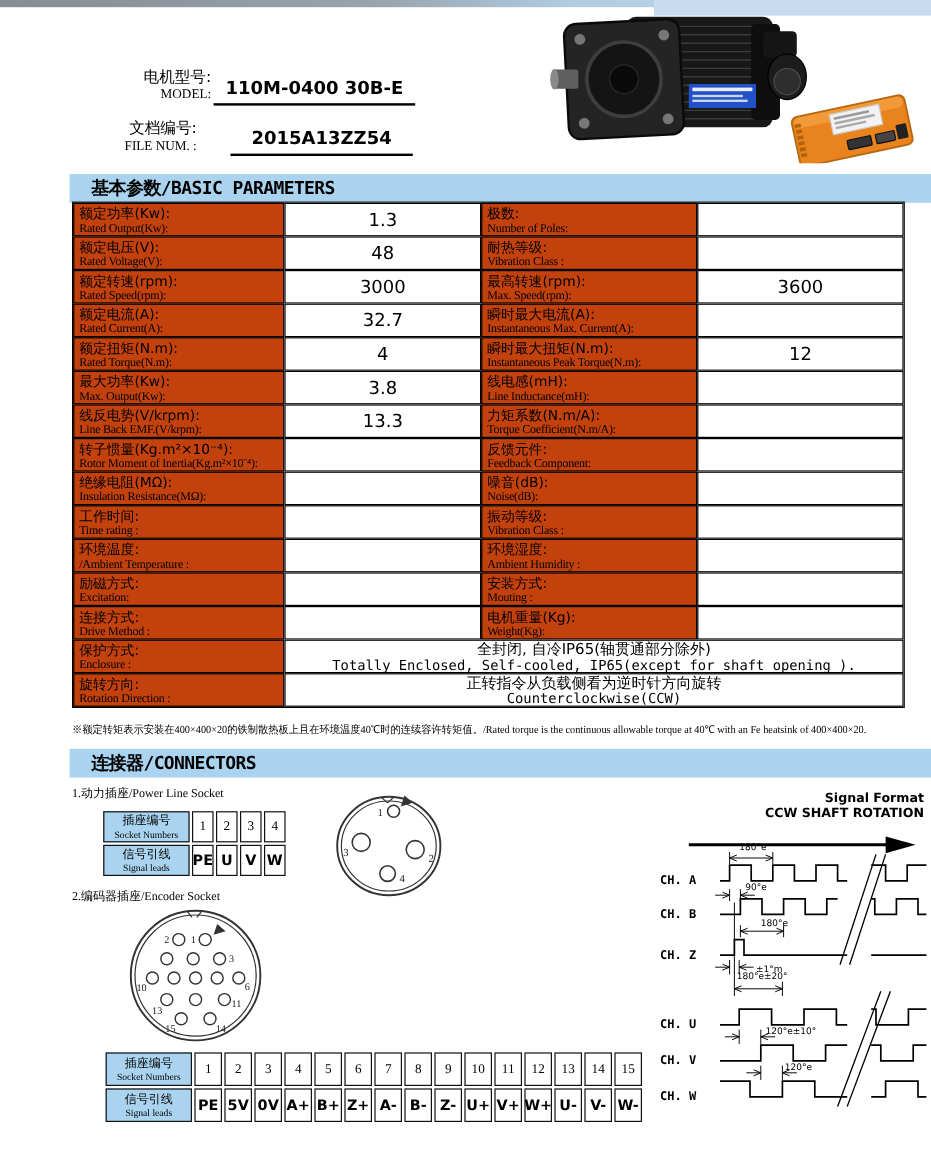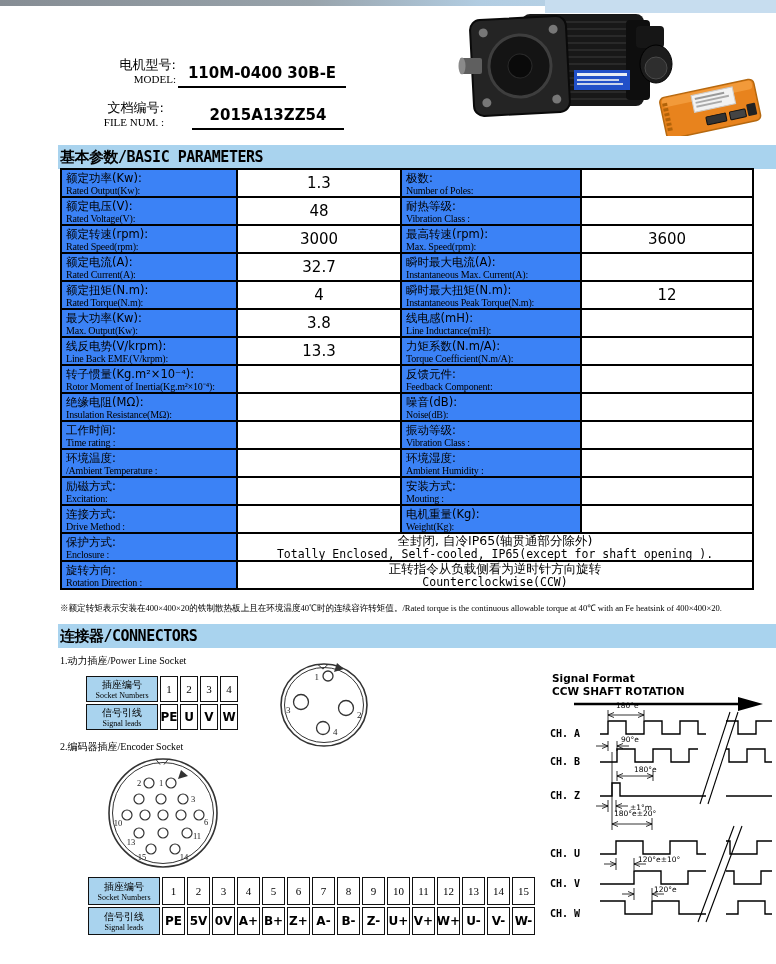--- a/index.html
+++ b/index.html
@@ -6,45 +6,45 @@
   body{width:776px;height:964px;position:relative;font-family:"DejaVu Sans",sans-serif;color:#000;overflow:hidden;}
   .abs{position:absolute;}
   .topbar{left:0;top:0;width:776px;height:6px;background:linear-gradient(90deg,#868d94,#98a3ab 40%,#b2cde2 62%,#bfd9ec);}
   .photo-band{left:545px;top:0;width:231px;height:13px;background:#c7ddef;}
   
   .hlabels{text-align:right;}
   .hzh{font-size:13px;line-height:16px;}
   .hen{font-size:11px;line-height:13px;font-family:"Liberation Serif",serif;}
   .hvalue{border-bottom:2px solid #000;text-align:center;font-weight:bold;font-size:15px;height:26px;line-height:26px;}
   
-  .section-bar{left:58px;width:718px;height:24px;background:#a9d3ee;font-family:"DejaVu Sans Mono","DejaVu Sans",monospace;font-weight:bold;font-size:15px;line-height:24px;padding-left:2px;box-sizing:border-box;letter-spacing:-0.5px;}
+  .section-bar{left:58px;width:718px;height:24px;background:#a9d3ee;font-family:"DejaVu Sans Mono","DejaVu Sans",monospace;font-weight:bold;font-size:15px;line-height:24px;padding-left:18px;box-sizing:border-box;letter-spacing:-0.5px;}
   
   .ptable{left:60px;top:168px;width:692px;display:grid;grid-template-columns:176px 164px 180px 172px;grid-auto-rows:28px;border:1px solid #000;}
   .pcell{border:1px solid #000;box-sizing:border-box;overflow:hidden;background:#fff;}
-  .plabel{background:#3b82f6;padding:1px 1px 0 4px;}
+  .plabel{background:#c2410c;padding:1px 1px 0 4px;}
   .plabel .zh{font-size:11.5px;line-height:14px;white-space:nowrap;}
   .plabel .en{font-size:10px;line-height:12px;font-family:"Liberation Serif",serif;white-space:nowrap;letter-spacing:-0.2px;}
   .pvalue{display:flex;align-items:center;justify-content:center;font-size:15px;}
   .pfull{grid-column:2/5;flex-direction:column;}
   .pfull .vzh{font-size:12.5px;line-height:15px;}
   .pfull .ven{font-size:11.5px;line-height:13px;font-family:"DejaVu Sans Mono",monospace;}
   .footnote{left:60px;top:601px;font-size:9px;font-family:"Liberation Serif",serif;white-space:nowrap;transform:scaleX(0.95);transform-origin:left;}
   .subtitle{font-size:10px;font-family:"Liberation Serif",serif;}
   
   .sock-table{display:grid;gap:2px;border-radius:16px;}
   .sock-cell{border:1.5px solid #111;background:#fff;display:flex;align-items:center;justify-content:center;box-sizing:border-box;}
   .sock-head{background:#a9d3ee;flex-direction:column;}
   .sock-head .zh{font-size:10px;line-height:12px;}
   .sock-head .en{font-size:8px;line-height:9px;font-family:"Liberation Serif",serif;}
   .sock-num{font-size:11px;font-family:"Liberation Serif",serif;}
   .sock-lead{font-size:12px;font-weight:bold;}
   #power-table{left:86px;top:676px;grid-template-columns:72px repeat(4,18px);grid-auto-rows:26px;}
   #encoder-table{left:88px;top:877px;grid-template-columns:72px repeat(15,23px);grid-auto-rows:28px;}
   
-  .sig-title{left:552px;top:659px;width:200px;text-align:left;font-weight:bold;font-size:10.5px;line-height:13px;margin-top:13px;}
+  .sig-title{left:570px;top:659px;width:200px;text-align:right;font-weight:bold;font-size:10.5px;line-height:13px;}
   svg{position:absolute;}
   .wave text.ch{font-family:"DejaVu Sans Mono",monospace;font-size:10px;font-weight:bold;}
   .wave text.ann{font-family:"DejaVu Sans",sans-serif;font-size:7.5px;}
   .conn text{font-family:"Liberation Serif",serif;font-size:9px;fill:#222;}
   .conn2 text{font-family:"Liberation Serif",serif;font-size:8.5px;fill:#222;}
 </style>
 </head>
 <body>
 
 <div class="abs topbar"></div>

